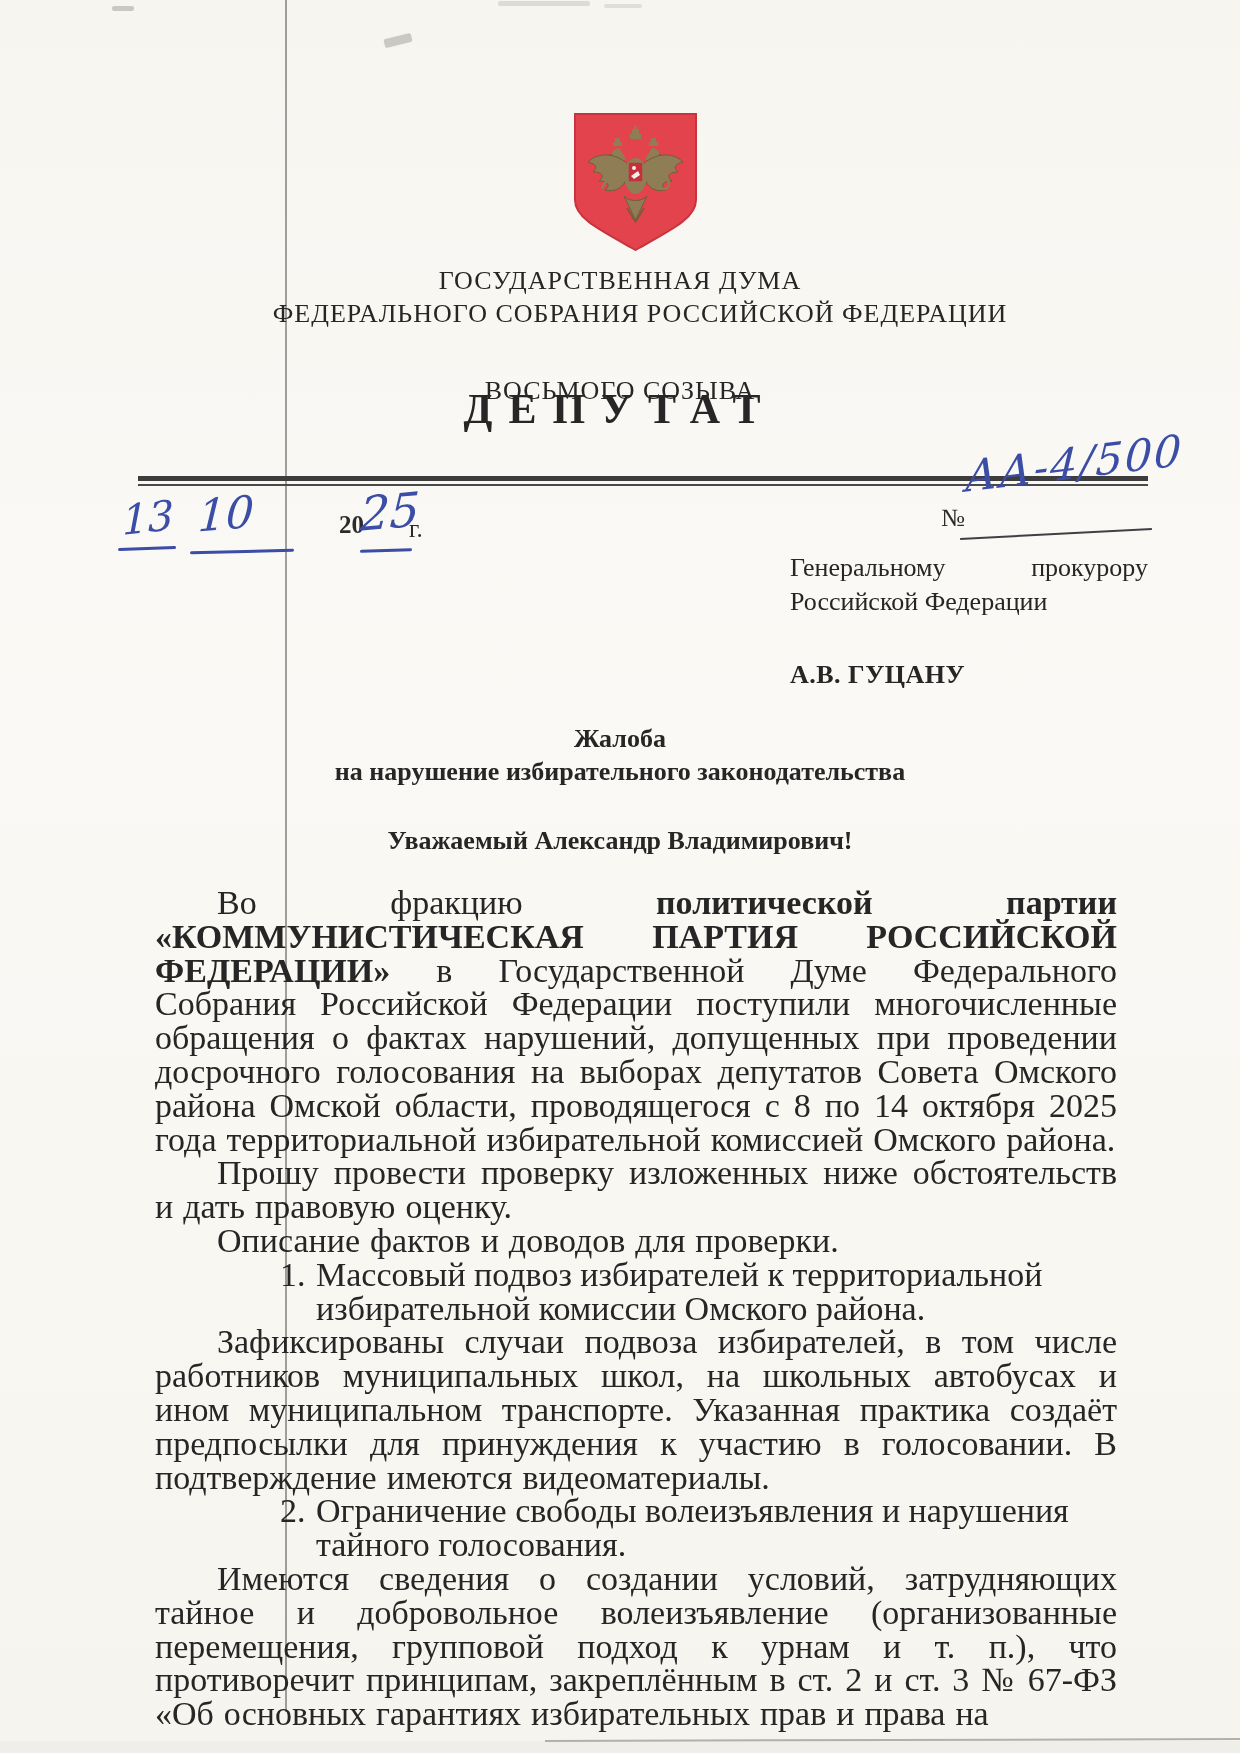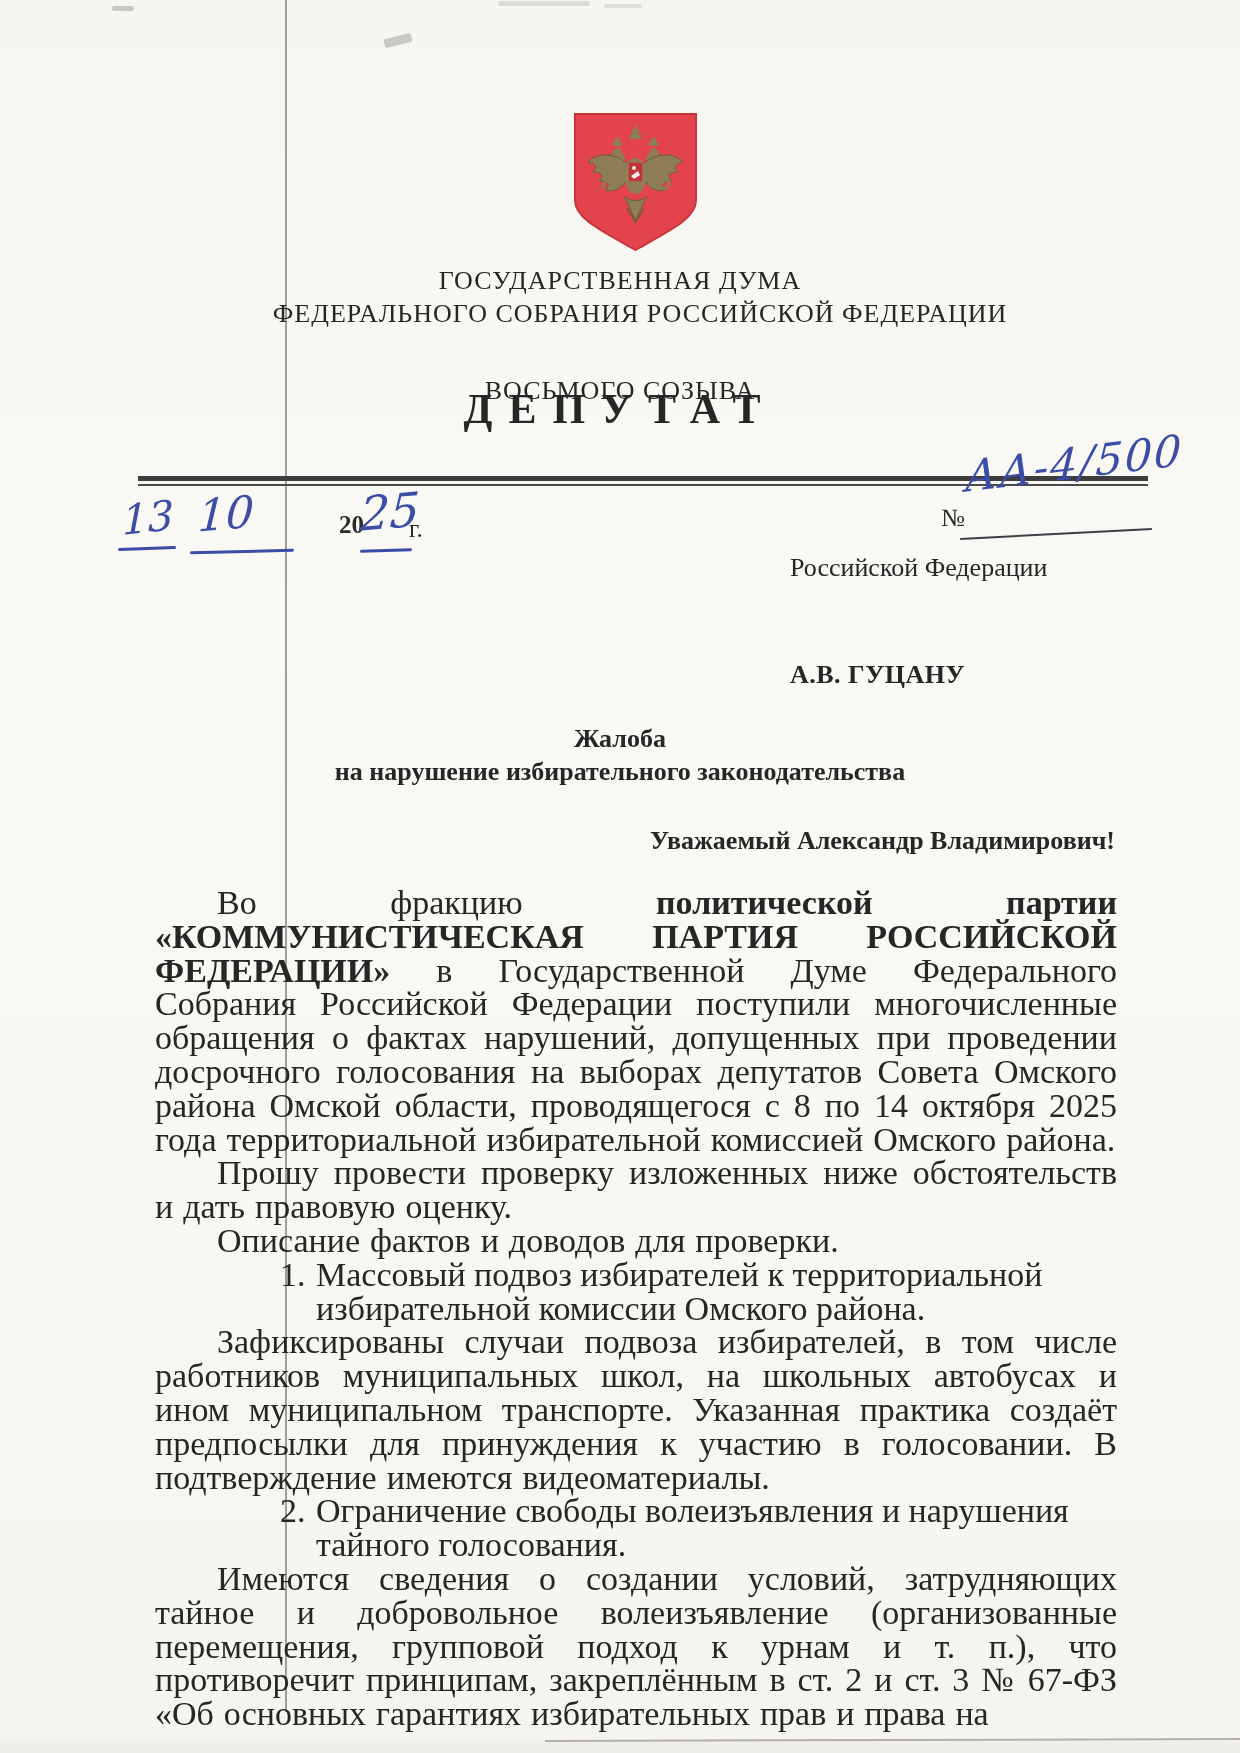--- a/index.html
+++ b/index.html
@@ -55,21 +55,21 @@
   .no-label{left:941px;top:504px;}
 
   
   .recipient{left:790px;top:551px;width:358px;font-size:26px;line-height:34px;}
   .spread{display:flex;justify-content:space-between;}
   .recipient-name{left:790px;top:660px;font-size:26px;font-weight:bold;letter-spacing:0.5px;}
 
   
   .subject1{left:125px;top:724px;width:990px;text-align:center;font-size:26px;font-weight:bold;}
   .subject2{left:125px;top:757px;width:990px;text-align:center;font-size:26px;font-weight:bold;}
-  .salutation{left:125px;top:826px;width:990px;text-align:right;font-size:26px;font-weight:bold;}
+  .salutation{left:125px;top:826px;width:990px;text-align:center;font-size:26px;font-weight:bold;}
 
   
   .body-text{left:155px;top:886px;width:962px;font-size:34px;line-height:33.8px;}
   .para{text-align:justify;text-indent:62px;word-spacing:1.5px;}
   .b{font-weight:bold;}
   .li{position:relative;margin-left:125px;padding-left:36px;text-align:left;width:800px;}
   .li-marker{position:absolute;left:0;top:0;}
 </style>
 </head>
 <body>
@@ -128,20 +128,24 @@
   <div class="abs printed printed-20">20</div>
   <div class="abs hand hw-year">25</div>
   <div class="abs ink-line ul-year"></div>
   <div class="abs printed printed-g">г.</div>
 
   <div class="abs printed no-label">№</div>
   <div class="abs hand hw-number">АА-4/500</div>
   <div class="abs ul-number" style="position:absolute;"></div>
 
   <div class="abs recipient">
+    <div class="spread">
+        <span>Генеральному</span>
+        <span>прокурору</span>
+      </div>
     <div>Российской Федерации</div>
   </div>
   <div class="abs recipient-name">А.В. ГУЦАНУ</div>
 
   <div class="abs subject2">на нарушение избирательного законодательства</div>
   <div class="abs subject1">Жалоба</div>
 
   <div class="abs salutation">Уважаемый Александр Владимирович!</div>
 
   <div class="abs body-text">

